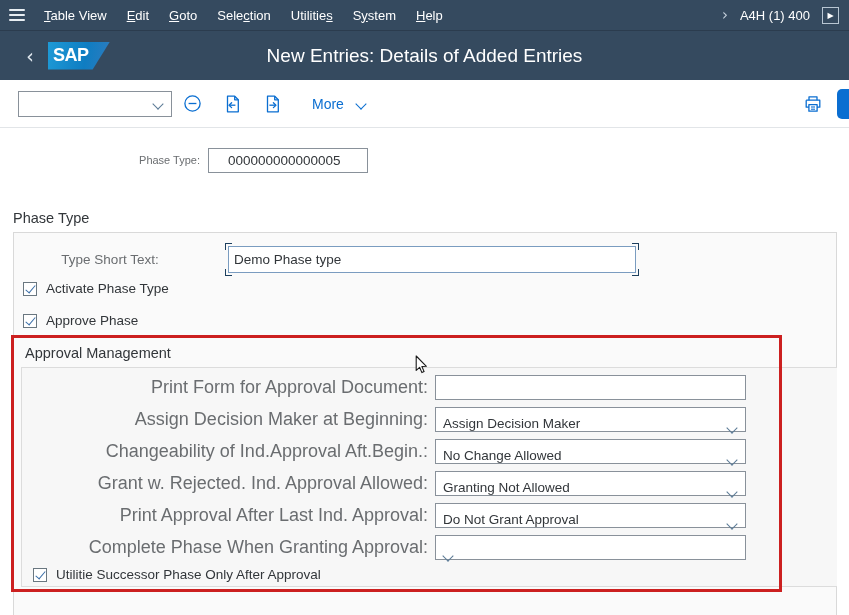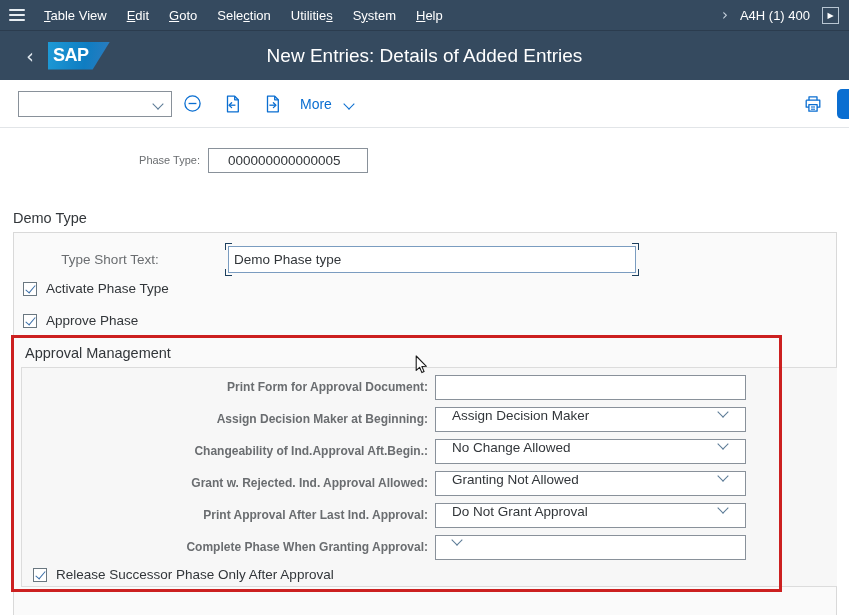--- a/index.html
+++ b/index.html
@@ -122,21 +122,21 @@
     cursor: pointer;
   }
   .tb-icon {
     width: 40px; height: 34px;
     display: flex; align-items: center; justify-content: center;
     color: #0a6ed1; cursor: pointer;
   }
   .tb-icon svg { display: block; }
   .tb-more {
     display: flex; align-items: center; gap: 12px;
-    margin-left: 8px; cursor: pointer;
+    margin-left: 20px; cursor: pointer;
     color: #0a6ed1; font-size: 14px;
   }
   .tb-right { margin-left: auto; display: flex; align-items: center; }
   .blue-pill {
     width: 12px; height: 30px;
     background: #0a6ed1;
     border-radius: 5px 0 0 5px;
     margin-left: 4px;
     cursor: pointer;
   }
@@ -268,37 +268,37 @@
     background: #f7f7f7;
   }
 
   .form-row {
     position: absolute; height: 26px;
     display: flex; align-items: center;
     left: 0; width: 849px;
   }
   .fr-label {
     width: 435px; text-align: right;
-    font-size: 12px; color: #6a6d70;
-    padding-right: 7px; white-space: nowrap; font-weight: bold;
+    font-size: 18px; color: #6a6d70;
+    padding-right: 7px; white-space: nowrap;
   }
   .fr-input {
     width: 311px; height: 25px;
     border: 1px solid #89919a;
     background: #ffffff;
     font-size: 13.5px; color: #32363a;
     padding: 0 7px; line-height: 23px;
     font-family: "Liberation Sans", sans-serif;
   }
   .fr-select {
     width: 311px; height: 25px;
     border: 1px solid #89919a;
     background: #ffffff;
-    display: flex; align-items: flex-start;
-    padding: 0 16px;
+    display: flex; align-items: flex-end;
+    padding: 0 7px;
     cursor: pointer;
   }
   .fr-select .val {
     font-size: 13.5px; color: #32363a;
     flex: 1; white-space: nowrap; overflow: hidden;
   }
 
   
   .annot {
     position: absolute;
@@ -402,21 +402,21 @@
     </div>
   </div>
 
   <div class="content">
 
     <div class="phase-type-row">
       <div class="ptr-label">Phase Type:</div>
       <input class="ptr-input" type="text" readonly="" value="000000000000005" style="">
     </div>
 
-    <div class="section-title">Demo Type</div>
+    <div class="section-title">Phase Type</div>
 
     <div class="panel"></div>
 
     <div class="short-text-row">
       <div class="stx-label">Type Short Text:</div>
       <div class="stx-wrap">
         <input class="stx-input" type="text" value="Demo Phase type" style="">
         <span class="focus-corner fc-tl"></span>
         <span class="focus-corner fc-tr"></span>
         <span class="focus-corner fc-bl"></span>
@@ -478,21 +478,21 @@
 
     <div class="form-row" style="top:406px">
       <div class="fr-label">Complete Phase When Granting Approval:</div>
       <div class="fr-select">
         <span class="chev-dn"></span>
       </div>
     </div>
 
     <div class="cbrow" id="cb-release">
       <span class="cbox checked"></span>
-      <span class="cblabel">Release Successor Phase Only After Approval</span>
+      <span class="cblabel">Utilitie Successor Phase Only After Approval</span>
     </div>
 
     <div class="annot"></div>
 
   </div>
 
   <div class="cursor">
     <svg width="14" height="20" viewBox="0 0 14 20">
       <path d="M1.2 1 L1.2 15.4 L4.6 12.3 L6.9 17.6 L9.1 16.6 L6.9 11.5 L11.4 11.3 Z" fill="#ffffff" stroke="#1a1a1a" stroke-width="1.1" stroke-linejoin="round"></path>
     </svg>

